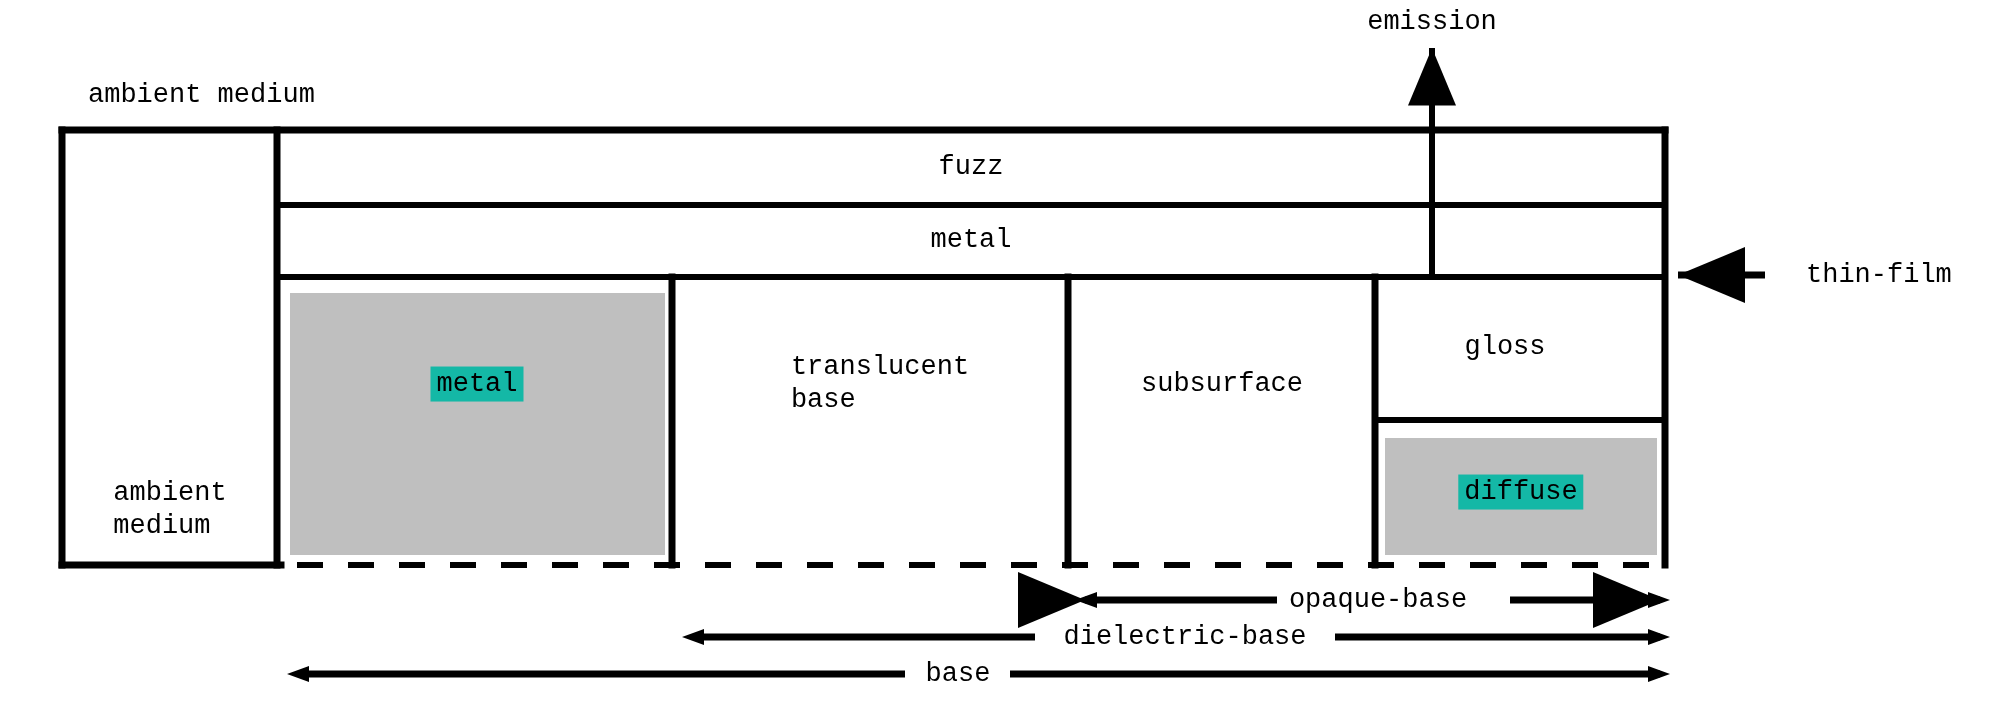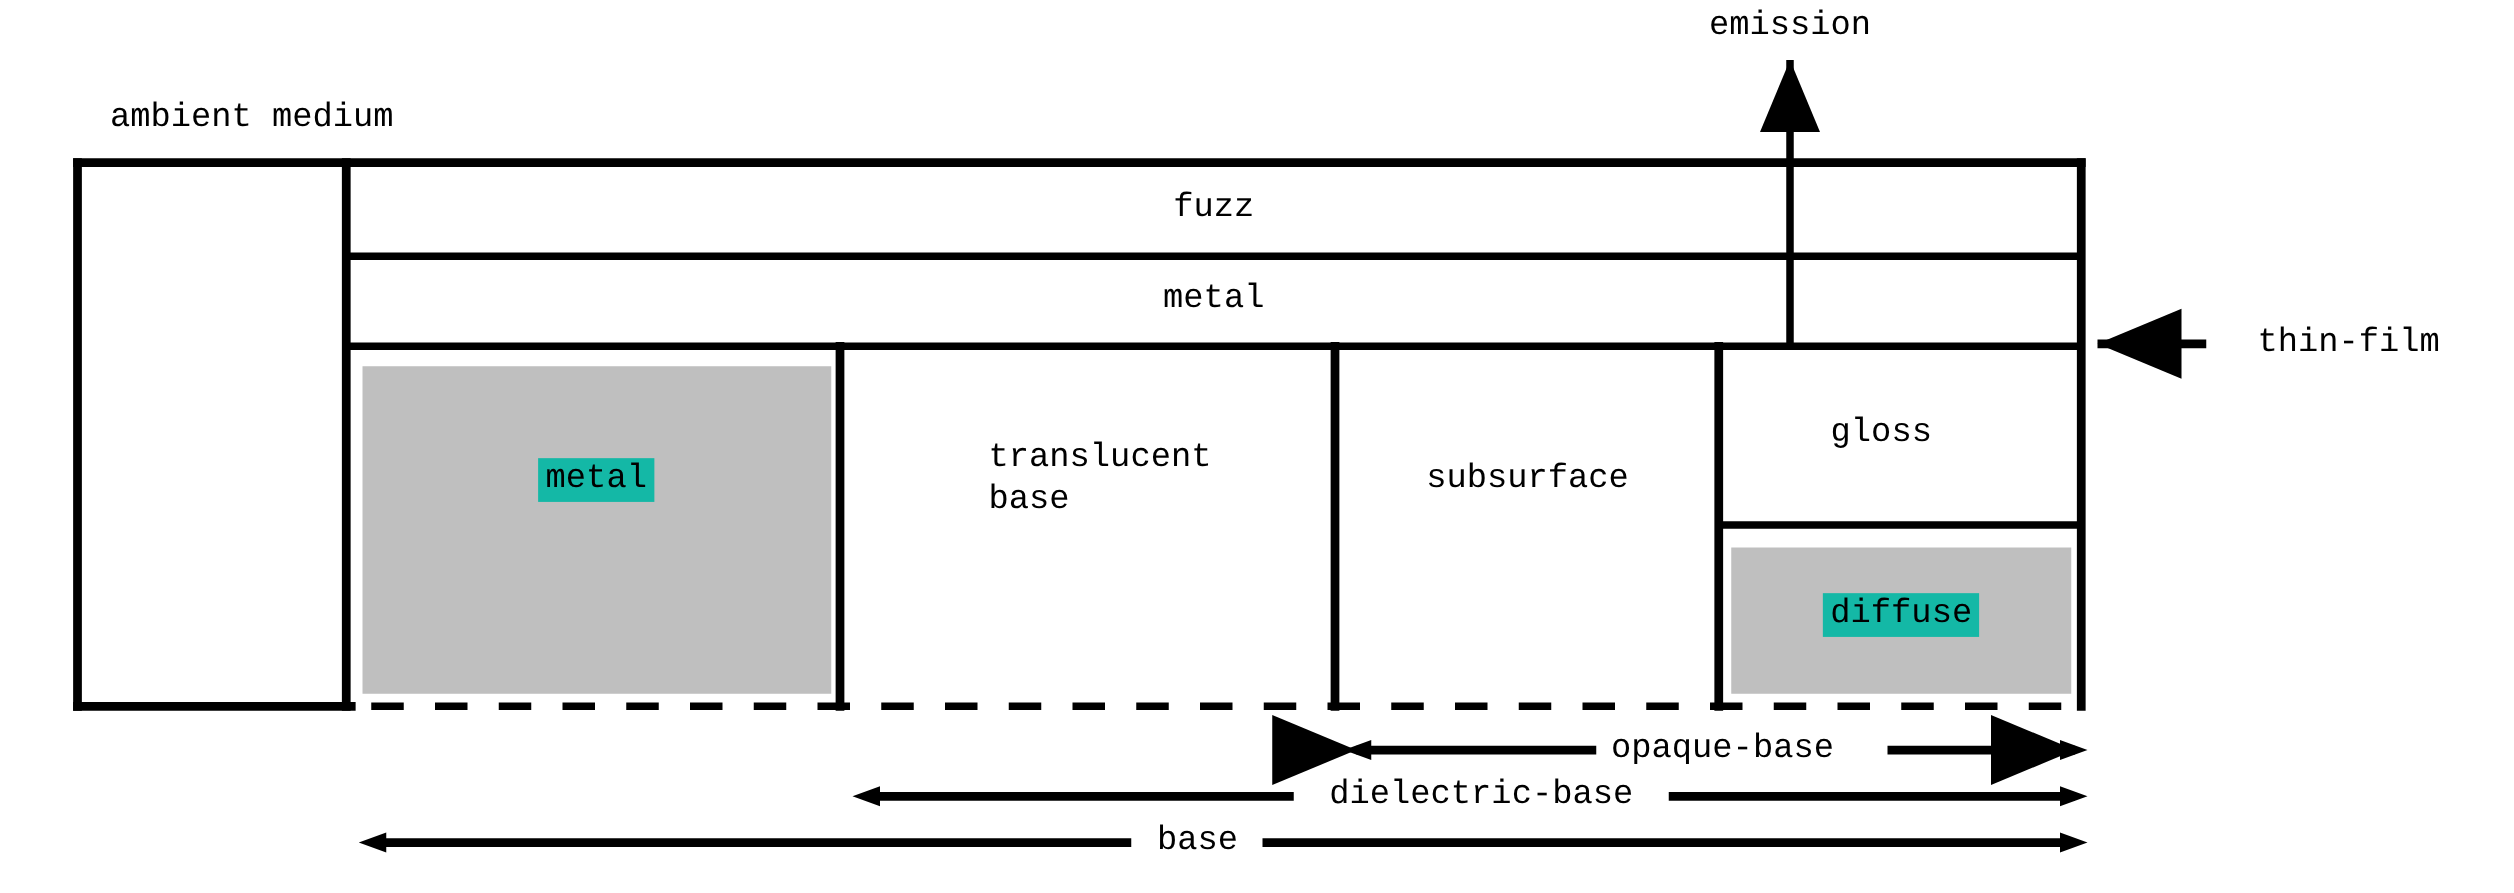--- a/index.html
+++ b/index.html
@@ -91,20 +91,22 @@
   <div class="lbl lft" style="left:88px; top:95px;">ambient medium</div>
 
   <div class="lbl ctr" style="left:1432px; top:22px;">emission</div>
 
   <div class="lbl lft" style="left:1795px; top:275px;margin-left:11px;">thin-film</div>
 
   <div class="lbl ctr" style="left:971px; top:167px;">fuzz</div>
 
   <div class="lbl ctr" style="left:971px; top:240px;">metal</div>
 
+  <div class="lbl ctr" style="left:170px; top:510px;">ambient
+medium</div>
 
   <div class="lbl ctr boxed" style="left:477px; top:384px;">metal</div>
 
   <div class="lbl ctr" style="left:880px; top:384px;">translucent
 base</div>
 
   <div class="lbl ctr" style="left:1222px; top:384px;">subsurface</div>
 
   <div class="lbl ctr" style="left:1505px; top:347px;">gloss</div>
 

